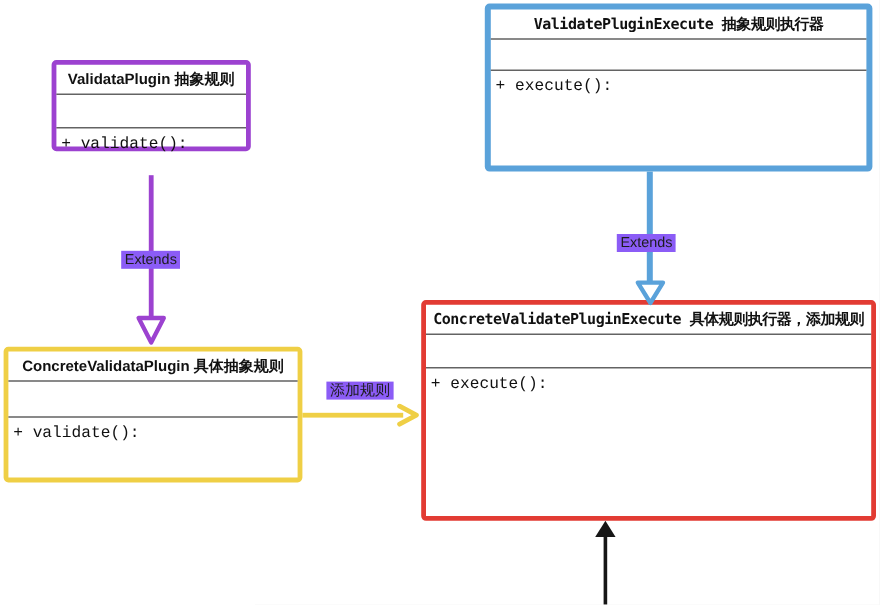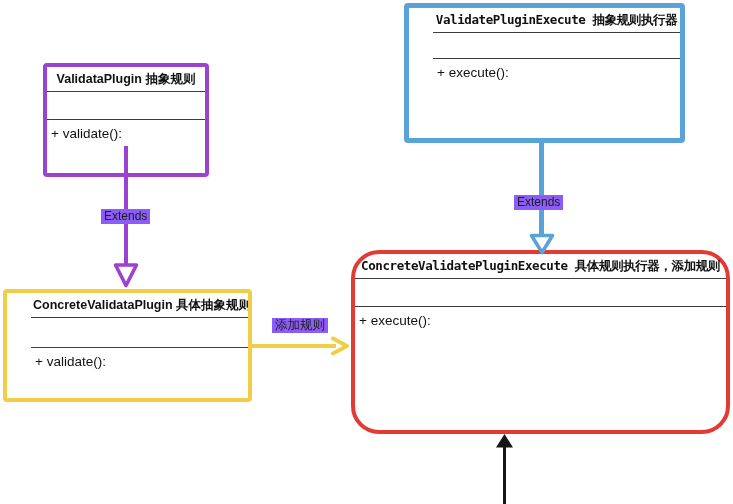--- a/index.html
+++ b/index.html
@@ -35,21 +35,21 @@
     overflow:hidden;
   }
   .ctitle.sans{font-family:"Liberation Sans", sans-serif;font-size:12.5px;}
   .ctitle.mono{font-family:"DejaVu Sans Mono", monospace;font-size:12.5px;letter-spacing:-0.4px;}
   .cattrs{
     flex:0 0 auto;
     border-bottom:1px solid #3d3d3d;
   }
   .cmethod{
     flex:1 1 auto;
-    font-family:Liberation Sans, sans-serif;
+    font-family:Liberation Mono, monospace;
     font-size:13.5px;
     color:#111;
     padding:6px 4px 0 4px;
     text-align:left;
     white-space:nowrap;
   }
   
   .vline,.hline{position:absolute;}
   .vline.purple{background:#9c42d0;width:4px;}
   .vline.blue{background:#5aa2da;width:5px;}
@@ -65,39 +65,39 @@
     white-space:nowrap;
   }
   .clabel.en{font-size:12px;}
   .clabel.cn{font-size:12.5px;}
 </style>
 </head>
 <body>
 
 <div id="canvas">
 
-  <div class="cbox purple" style="left:43px;top:63px;width:166px;height:114px;">
+  <div class="cbox purple" style="left:43px;top:50px;width:166px;height:76px;">
     <div class="ctitle sans">ValidataPlugin 抽象规则</div>
     <div class="cattrs" style="height:27px;"></div>
     <div class="cmethod">+ validate():</div>
   </div>
 
-  <div class="cbox blue" style="left:404px;top:3px;width:281px;height:140px;padding-left:24px;">
+  <div class="cbox blue" style="left:404px;top:3px;width:323px;height:140px;">
     <div class="ctitle mono">ValidatePluginExecute 抽象规则执行器</div>
     <div class="cattrs" style="height:25px;"></div>
     <div class="cmethod">+ execute():</div>
   </div>
 
-  <div class="cbox yellow" style="left:3px;top:289px;width:249px;height:113px;padding-left:24px;">
+  <div class="cbox yellow" style="left:3px;top:289px;width:249px;height:113px;">
     <div class="ctitle sans">ConcreteValidataPlugin 具体抽象规则</div>
     <div class="cattrs" style="height:29px;"></div>
     <div class="cmethod">+ validate():</div>
   </div>
 
-  <div class="cbox red" style="left:351px;top:250px;width:379px;height:184px;border-radius:28px;">
+  <div class="cbox red" style="left:351px;top:250px;width:379px;height:184px;">
     <div class="ctitle mono">ConcreteValidatePluginExecute 具体规则执行器，添加规则</div>
     <div class="cattrs" style="height:27px;"></div>
     <div class="cmethod">+ execute():</div>
   </div>
 
   <div class="vline purple" style="left:124px;top:146px;height:120px;"></div>
   <svg class="ahead" style="left:112px;top:262px;" width="28" height="27" viewBox="0 0 28 27">
     <polygon points="3.5,3 24.5,3 14,23.5" fill="#ffffff" stroke="#9c42d0" stroke-width="3.6" stroke-linejoin="round"></polygon>
   </svg>
   <div class="clabel en" style="left:101px;top:209px;">Extends</div>

